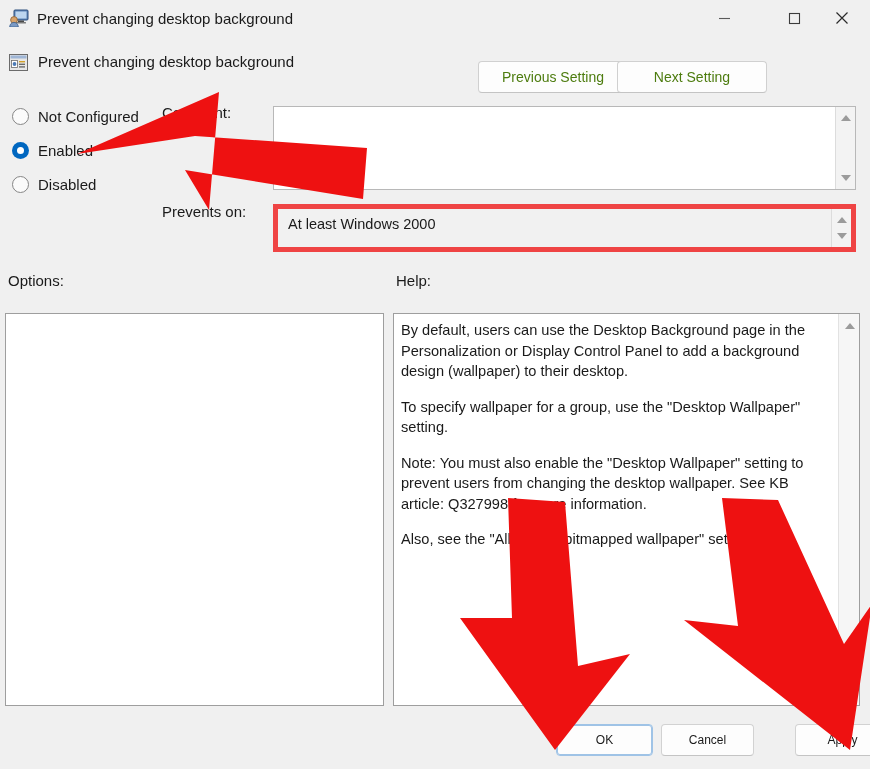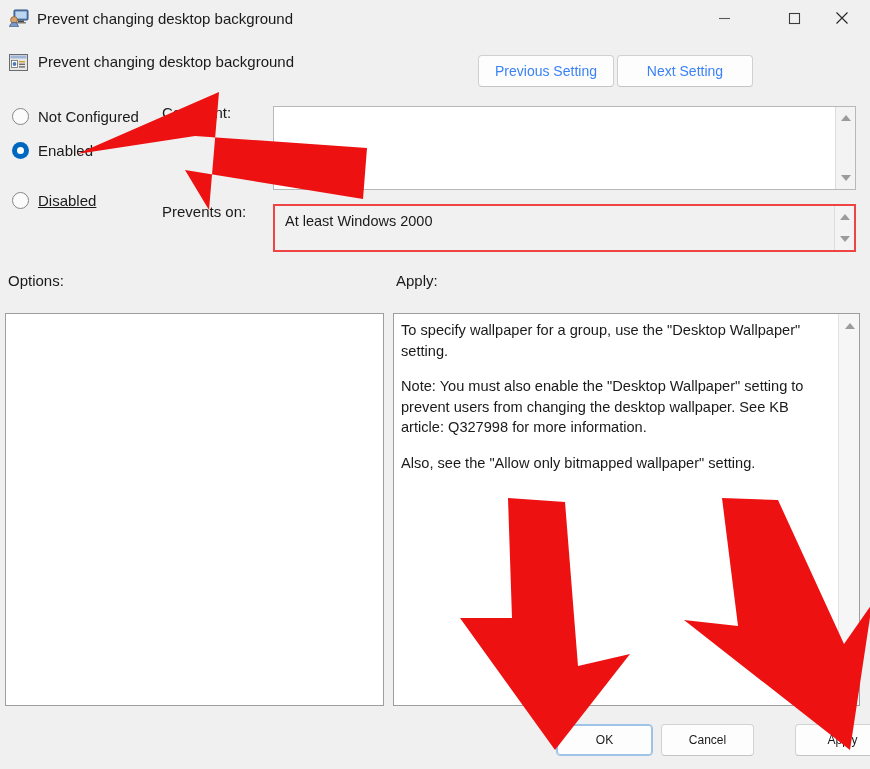--- a/index.html
+++ b/index.html
@@ -58,50 +58,50 @@
   }
   .setting-name {
     position: absolute;
     left: 38px; top: 52px;
     font-size: 15px;
     line-height: 19px;
     white-space: nowrap;
   }
   .navbtn {
     position: absolute;
-    top: 55px;
+    top: 61px;
     height: 30px;
     background: #fdfdfd;
     border: 1px solid #d0d0d0;
     border-bottom-color: #c4c4c4;
     border-radius: 4px;
     font-family: "Liberation Sans", sans-serif;
     font-size: 14px;
-    color: #3b82f6;
-    padding: 0 4px;
+    color: #4d7c0f;
+    padding: 0 11px;
     cursor: default;
     display: flex;
     align-items: center;
     justify-content: center;
   }
   .navbtn.prev { left: 478px; width: 126px; }
   .navbtn.next { left: 617px; width: 126px; }
 
   
   .radio-row {
     position: absolute;
     left: 12px;
     display: flex;
     align-items: flex-start;
     gap: 9px;
     height: 20px;
   }
   .radio-row.r0 { top: 108px; }
   .radio-row.r1 { top: 142px; }
-  .radio-row.r2 { top: 192px; text-decoration: underline; }
+  .radio-row.r2 { top: 176px; }
   .radio-mark {
     width: 17px; height: 17px;
     border-radius: 50%;
     box-sizing: border-box;
     border: 1.4px solid #868686;
     background: #fbfbfb;
     position: relative;
     flex: 0 0 auto;
   }
   .radio-mark.checked {
@@ -140,21 +140,21 @@
     background: #ffffff;
     border: 1px solid #b8b8b8;
     box-sizing: border-box;
   }
   
   .supported-box {
     position: absolute;
     left: 273px; top: 204px;
     width: 583px; height: 48px;
     background: #f1f1f1;
-    border: 2px solid #ef4444;
+    border: 5px solid #ef4444;
     box-sizing: border-box;
   }
   .supported-text {
     position: absolute;
     left: 10px; top: 6px;
     font-size: 14.5px;
     line-height: 18px;
     white-space: nowrap;
     color: #1a1a1a;
   }
@@ -364,28 +364,29 @@
     <span class="arr up">
         <span class="tri-up"></span>
       </span>
     <span class="arr down">
         <span class="tri-down"></span>
       </span>
   </div>
 </div>
 
 <div class="section-label options">Options:</div>
-<div class="section-label help">Apply:</div>
+<div class="section-label help">Help:</div>
 
 <div class="options-panel">
   <div></div>
 </div>
 
 <div class="help-panel">
   <div class="help-text">
+    <p>By default, users can use the Desktop Background page in the Personalization or Display Control Panel to add a background design (wallpaper) to their desktop.</p>
     <p>To specify wallpaper for a group, use the "Desktop Wallpaper" setting.</p>
     <p>Note: You must also enable the "Desktop Wallpaper" setting to prevent users from changing the desktop wallpaper. See KB article: Q327998 for more information.</p>
     <p>Also, see the "Allow only bitmapped wallpaper" setting.</p>
   </div>
   <div class="help-scroll">
     <span class="arr up">
         <span class="tri-up"></span>
       </span>
     <span class="arr down">
         <span class="tri-down"></span>

